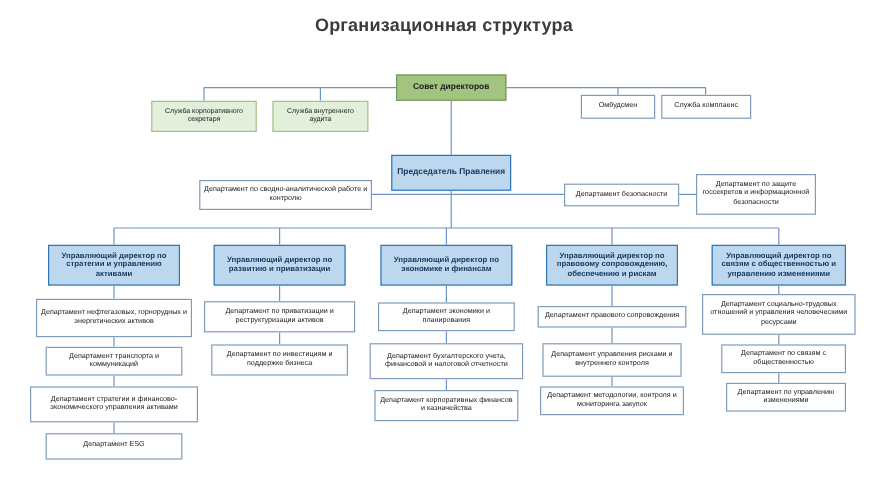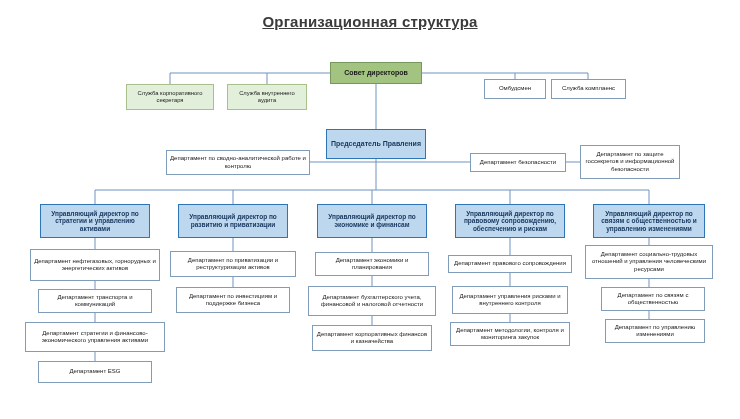--- a/index.html
+++ b/index.html
@@ -2,21 +2,21 @@
 <html><head>
 <meta charset="utf-8">
 <style>
   html,body{margin:0;padding:0;background:#ffffff;}
   #canvas{
     position:relative;width:740px;height:419px;background:#ffffff;overflow:hidden;
     font-family:"Liberation Sans", sans-serif;color:#222;
   }
   #title{
     position:absolute;left:0;top:13px;width:740px;text-align:center;
-    font-size:15px;font-weight:bold;color:#3b3b3b;letter-spacing:0.2px;text-decoration:underline;
+    font-size:15px;font-weight:bold;color:#3b3b3b;letter-spacing:0.2px;
   }
   .box{
     position:absolute;box-sizing:border-box;display:flex;align-items:center;justify-content:center;
     text-align:center;padding:1px 3px;line-height:1.18;font-size:6px;color:#1a1a1a;
     background:#ffffff;border:1px solid #7f9db9;
   }
   .green{background:#a3c380;border:1px solid #76985c;font-weight:bold;font-size:7px;}
   .palegreen{background:#e2efda;border:1px solid #a9c08c;font-size:5.8px;}
   .blue{background:#bdd7ee;border:1px solid #2e75b6;font-weight:bold;font-size:6.5px;color:#17375e;}
   .chair{font-size:7px;}

